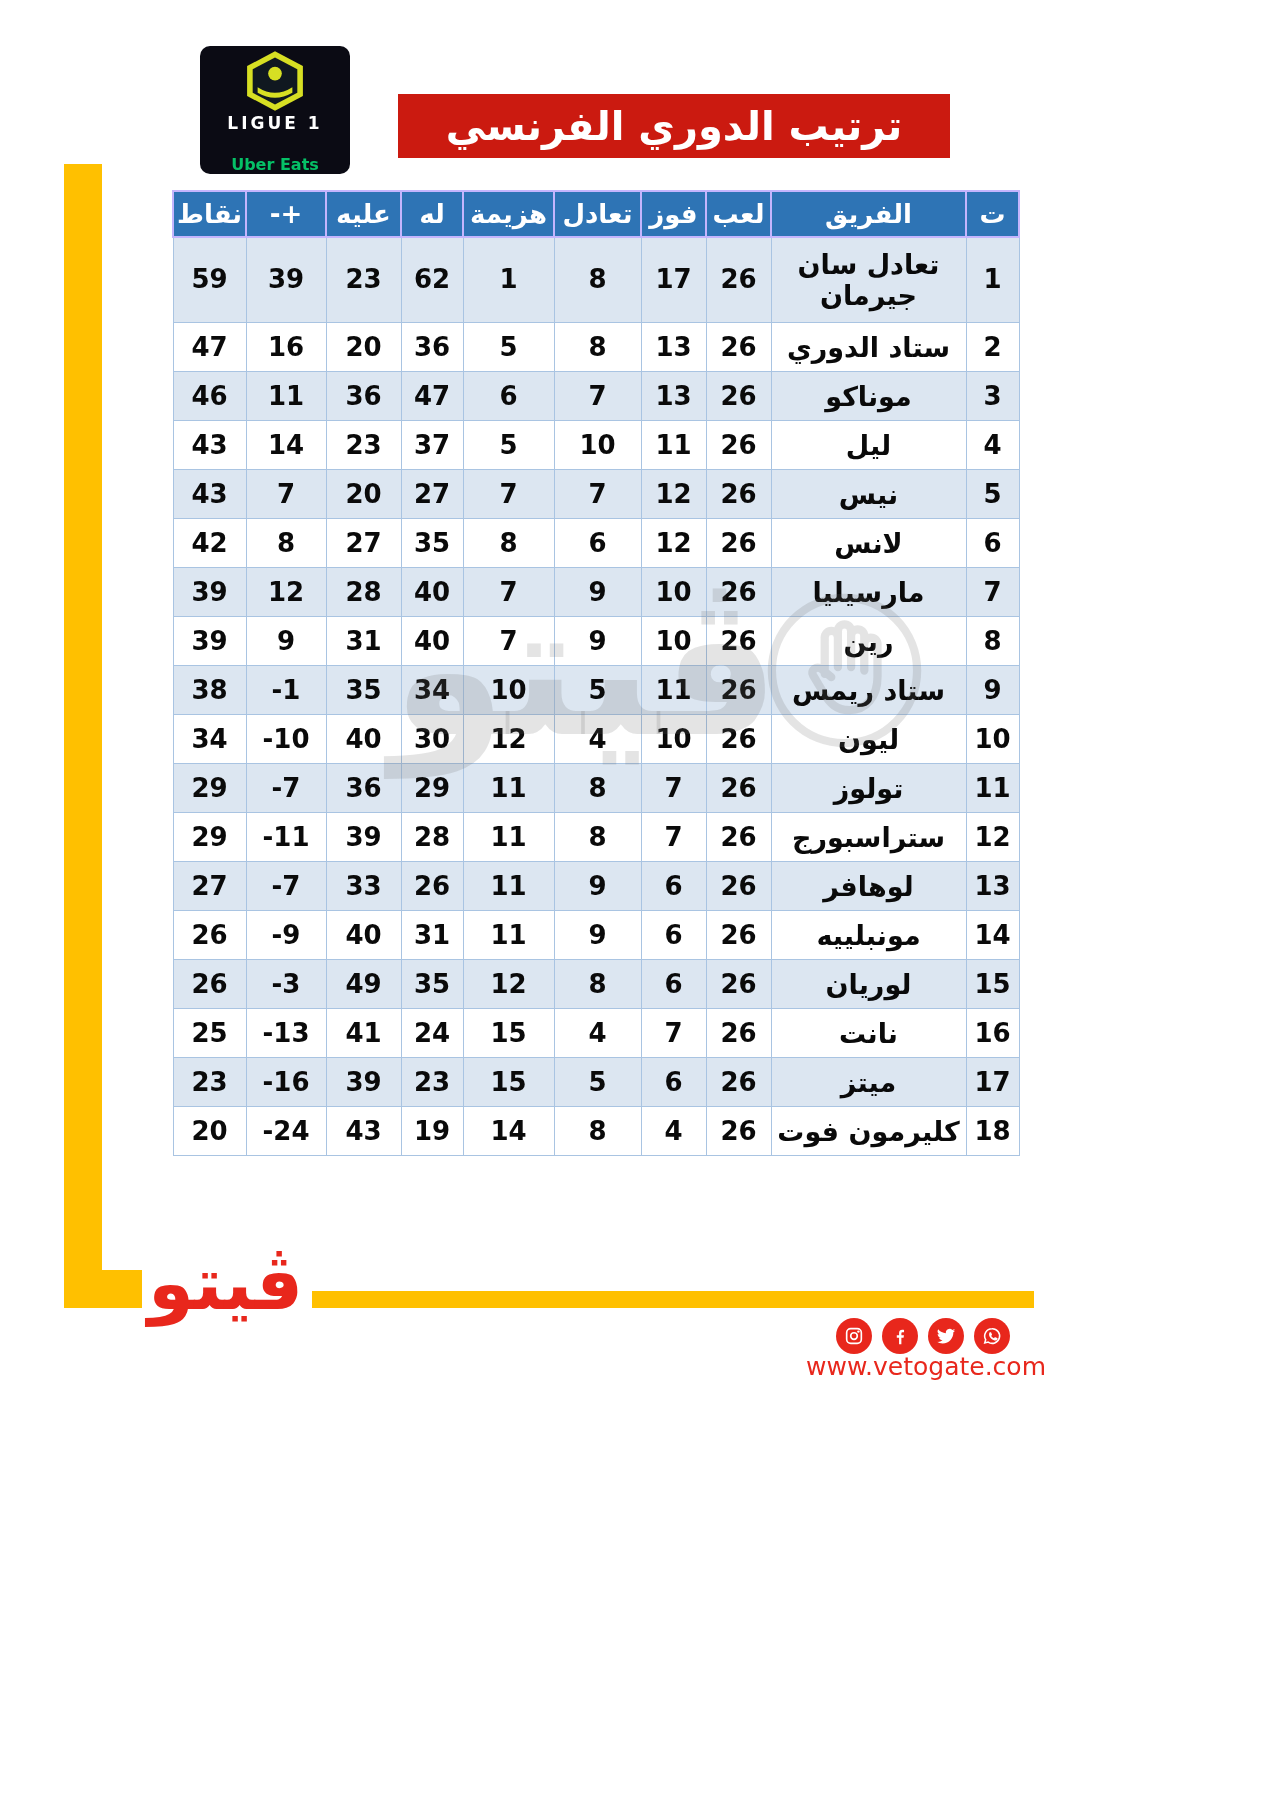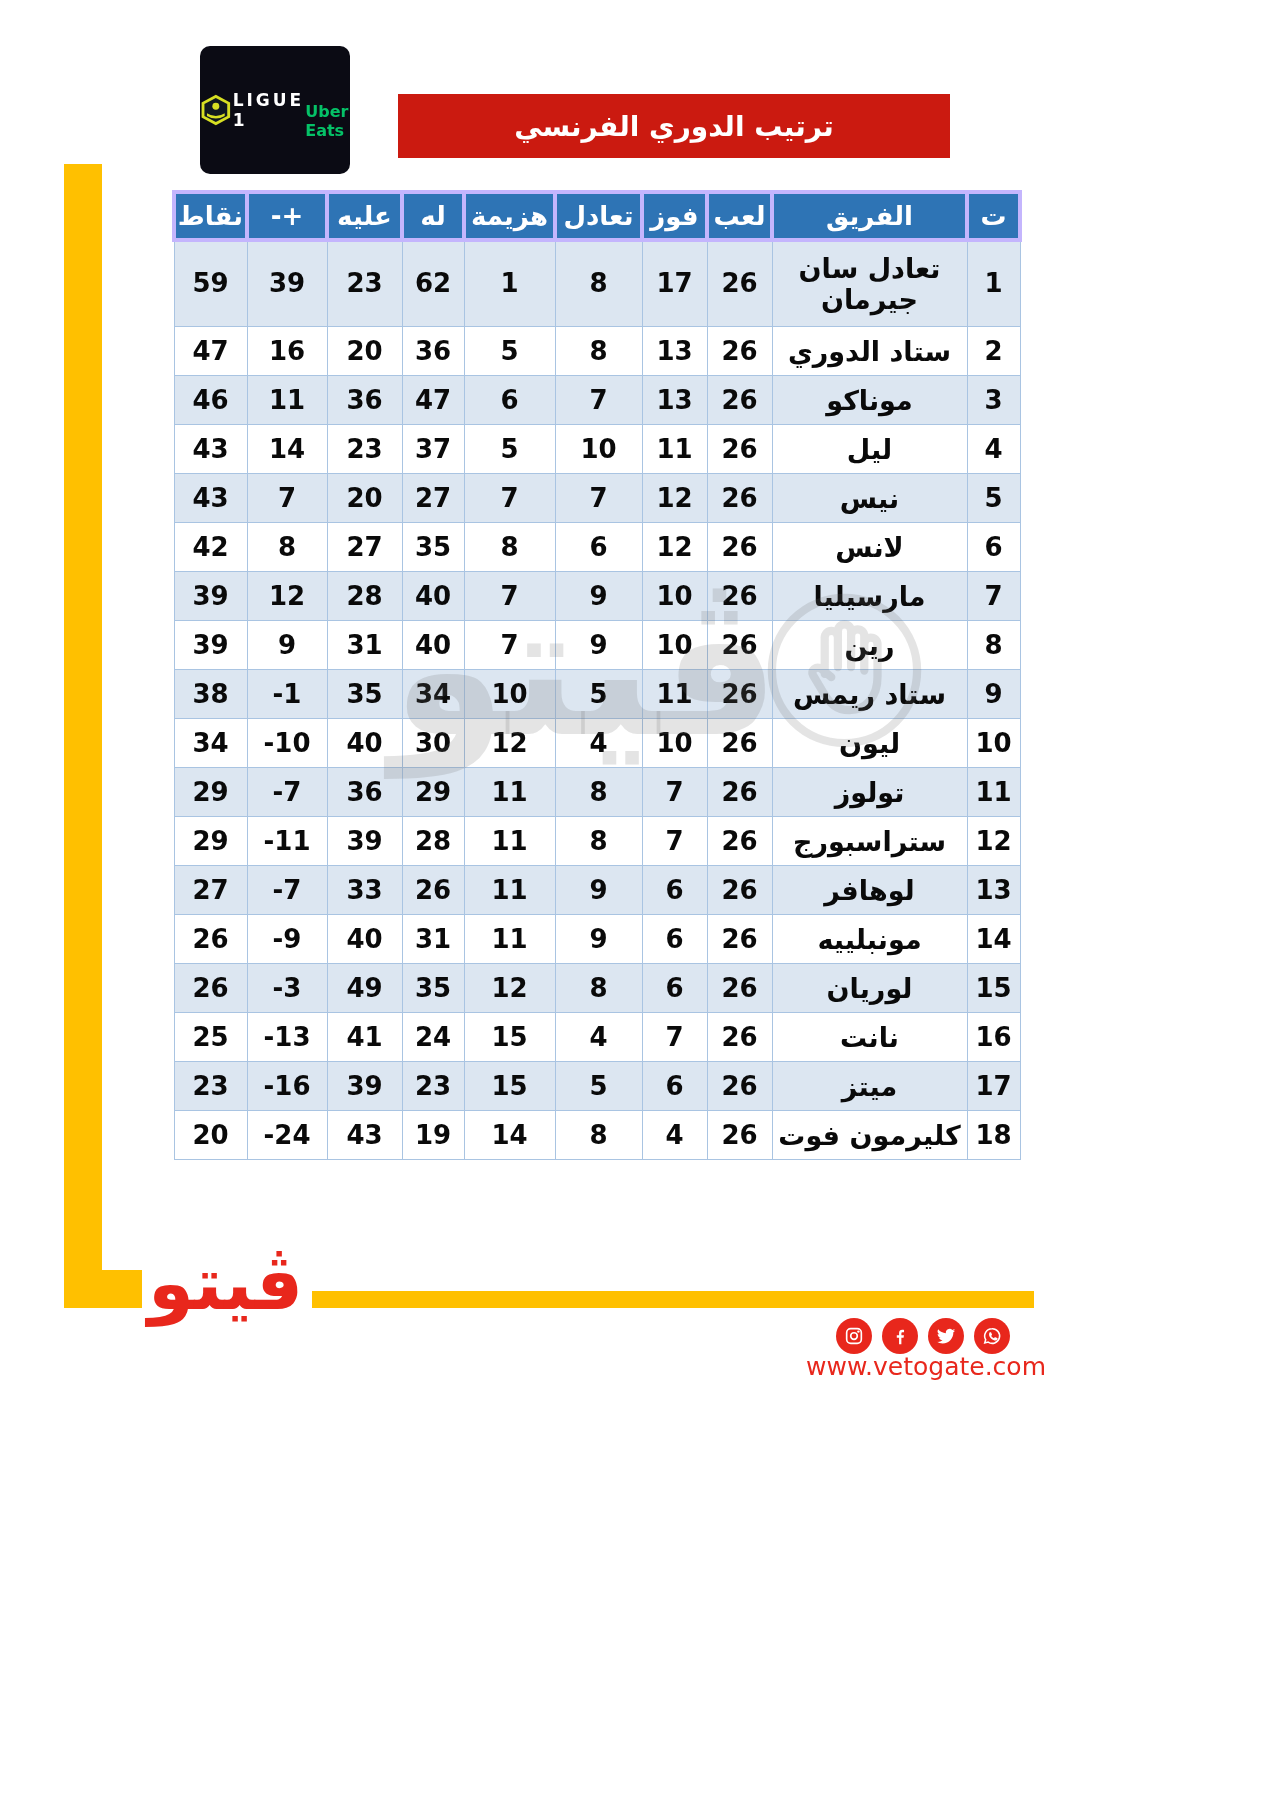--- a/index.html
+++ b/index.html
@@ -5,47 +5,47 @@
   html,body { margin:0; padding:0; background:#ffffff; }
   .page {
     position:relative; width:1273px; height:1800px; background:#ffffff;
     font-family:"DejaVu Sans", sans-serif; overflow:hidden;
   }
 
   
   .ligue1-logo {
     position:absolute; left:200px; top:46px; width:150px; height:128px;
     background:#0b0b14; border-radius:10px;
-    display:flex; flex-direction:row; align-items:center; justify-content:flex-end; gap:1px;
+    display:flex; flex-direction:column; align-items:center; justify-content:flex-end; gap:1px;
   }
   .ligue1-logo svg.hex { width:62px; height:62px; }
   .logo-league { color:#ffffff; font-weight:bold; font-size:17px; letter-spacing:3px; }
   .logo-sponsor { color:#05c167; font-weight:bold; font-size:16px;margin-top:21px; }
 
   
   .title-banner {
     position:absolute; left:398px; top:94px; width:552px; height:64px;
     background:#cb1a10; color:#ffffff; direction:rtl;
     display:flex; align-items:center; justify-content:center;
-    font-size:28px; font-weight:bold;
+    font-size:40px; font-weight:bold;
   }
 
   
   .ybar-v   { position:absolute; left:64px; top:164px; width:38px; height:1106px; background:#ffc000; }
   .ybar-foot{ position:absolute; left:64px; top:1270px; width:78px; height:38px; background:#ffc000; }
   .hline    { position:absolute; left:312px; top:1291px; width:722px; height:17px; background:#ffc000; }
 
   
   table.standings {
     position:absolute; left:172px; top:190px; width:846px;
     border-collapse:collapse; table-layout:fixed; direction:rtl;
   }
   table.standings th {
     background:#2e74b5; color:#ffffff; font-size:26px; font-weight:bold;
-    height:44px; border:4px solid #c4b5fd; padding:0 2px; text-align:center;
+    height:44px; border:2px solid #c4b5fd; padding:0 2px; text-align:center;
   }
   table.standings td {
     font-size:26px; font-weight:bold; color:#0a0a0a; text-align:center;
     height:48px; border:1px solid #a9c4e2; padding:0 4px;
   }
   table.standings tr.alt { background:#dce6f1; }
   table.standings tr.tall td { height:84px; line-height:1.15; }
   table.standings td.num { direction:ltr; }
   table.standings td.team { font-size:27px; }
 

